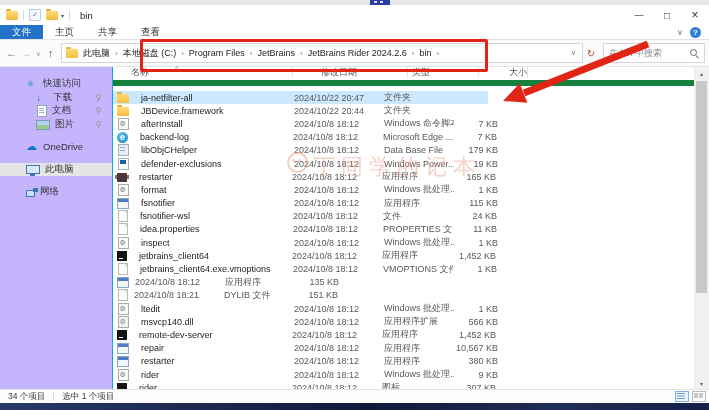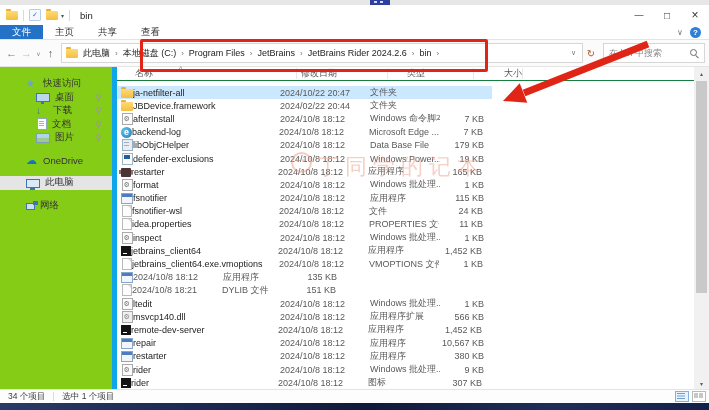--- a/index.html
+++ b/index.html
@@ -65,21 +65,21 @@
   .searchbox{height:18px;flex:1;margin-left:4px;border:1px solid #d6d6d6;background:#fff;display:flex;align-items:center;padding:0 5px;font-size:9px;color:#8a8a8a;}
   .search-text{flex:1;white-space:nowrap;overflow:hidden;}
   .mag{width:9px;height:9px;position:relative;flex:none;}
   .mag::before{content:"";position:absolute;left:0;top:0;width:5px;height:5px;border:1.4px solid #6d6d6d;border-radius:50%;}
   .mag::after{content:"";position:absolute;left:6px;top:6px;width:3.5px;height:1.4px;background:#6d6d6d;transform:rotate(45deg);transform-origin:0 0;}
 
   
   .main{flex:1;display:flex;min-height:0;position:relative;}
 
   
-  .sidebar{width:112px;flex:none;background:#84cc16;border-right:5px solid #0ea5e9;padding-top:10px;font-size:9.5px;color:#333;overflow:hidden;}
+  .sidebar{width:112px;flex:none;background:#c4b5fd;border-right:1px solid #0ea5e9;padding-top:10px;font-size:9.5px;color:#333;overflow:hidden;}
   .sb-group{margin-bottom:9px;}
   .sb-item{height:13.5px;display:flex;align-items:center;padding-left:26px;position:relative;}
   .sb-item.child{padding-left:36px;}
   .sb-item.selected{background:#e5e5e5;}
   .sic{width:12px;height:11px;margin-right:5px;flex:none;position:relative;display:inline-block;}
   .sb-label{white-space:nowrap;}
   .pin{position:absolute;right:10px;top:3px;width:7px;height:7px;}
   .pin::before{content:"";position:absolute;left:1px;top:0;width:3px;height:3px;border:1px solid #9a9a9a;border-radius:50%;}
   .pin::after{content:"";position:absolute;left:3px;top:4px;width:1px;height:4px;background:#9a9a9a;transform:rotate(35deg);}
   .ic-star::before{content:"\2605";color:#6ba3d6;font-size:10px;line-height:11px;}
@@ -90,34 +90,34 @@
   .ic-document::before{content:"";position:absolute;left:1px;top:2px;width:5px;height:1px;background:#9db4ca;box-shadow:0 2px 0 #9db4ca,0 4px 0 #9db4ca;}
   .ic-picture{background:linear-gradient(#aed4f0 55%,#9ec98f 55%);border:1px solid #7d9cb5;height:8px;margin-top:1px;}
   .ic-cloud::before{content:"\2601";color:#1173c9;font-size:11px;line-height:11px;}
   .ic-pc{background:#dce9f6;border:1px solid #3f74b8;height:7px;margin-top:1px;}
   .ic-pc::after{content:"";position:absolute;left:3px;bottom:-3px;width:5px;height:2px;background:#3f74b8;}
   .ic-network{background:#cfe0f2;border:1px solid #3f74b8;width:7px;height:5px;margin-top:3px;}
   .ic-network::after{content:"";position:absolute;right:-4px;top:-3px;width:5px;height:4px;background:#3f74b8;}
 
   
   .content{flex:1;display:flex;flex-direction:column;min-width:0;position:relative;}
-  .colheads{height:13px;flex:none;display:flex;align-items:center;font-size:9px;color:#555;position:relative;border-bottom:1px solid #15803d;}
+  .colheads{height:13px;flex:none;display:flex;align-items:flex-start;font-size:9px;color:#555;position:relative;border-bottom:6px solid #15803d;}
   .hcell{padding-left:4px;border-right:1px solid #e7e7e7;height:11px;line-height:11px;}
   .h-name{width:161px;padding-left:18px;}
-  .h-date{width:86px;}
-  .h-type{width:66px;margin-left:15px;}
+  .h-date{width:86px;margin-left:24px;}
+  .h-type{width:66px;}
   .h-size{width:44px;text-align:right;border-right:1px solid #e7e7e7;}
   .sort-caret{position:absolute;left:62px;top:-2px;font-size:7px;color:#777;}
 
   .rows{flex:1;overflow:hidden;padding-top:5px;position:relative;}
   .row{height:13.2px;display:flex;align-items:center;font-size:9px;color:#595959;}
   .row.selected{background:#cce8ff;width:375px;}
   .fi{width:12px;height:11px;margin-left:4px;flex:none;position:relative;display:inline-block;}
-  .c-name{width:147px;padding-left:0;color:#1d1d1d;white-space:nowrap;overflow:hidden;flex:none;}
-  .c-date{width:90px;flex:none;white-space:nowrap;}
+  .c-name{width:147px;padding-left:12px;color:#1d1d1d;white-space:nowrap;overflow:hidden;flex:none;}
+  .c-date{width:90px;flex:none;white-space:nowrap;margin-left:6px;}
   .c-type{width:70px;flex:none;white-space:nowrap;overflow:hidden;}
   .c-size{width:44px;flex:none;text-align:right;padding-right:8px;white-space:nowrap;}
 
   
   .fi-folder{background:linear-gradient(#ffd978,#f3bf3e);border-radius:1px;height:9px;margin-top:2px;}
   .fi-folder::before{content:"";position:absolute;left:0;top:-2px;width:5px;height:2px;background:#e8b22f;border-radius:1px 1px 0 0;}
   .fi-batch{background:#fbfbfb;border:1px solid #aaa;width:9px;height:10px;margin-left:5px;}
   .fi-batch::before{content:"\2699";position:absolute;left:0.5px;top:1px;font-size:7px;line-height:8px;color:#777;}
   .fi-edge{background:radial-gradient(circle at 35% 35%,#5cc3f0,#1e7fc0);border-radius:50%;width:11px;height:11px;}
   .fi-edge::before{content:"e";position:absolute;left:3px;top:0;color:#fff;font-size:9px;font-weight:bold;line-height:11px;}
@@ -235,25 +235,20 @@
     </div>
 
     <div class="main">
       <div class="sidebar" id="sidebar">
           <div class="sb-group">
             <div class="sb-item root">
               <span class="sic ic-star"></span>
               <span class="sb-label">快速访问</span>
             </div>
             <div class="sb-item child">
-              <span class="sic ic-desktop"></span>
-              <span class="sb-label">桌面</span>
-              <span class="pin"></span>
-            </div>
-            <div class="sb-item child">
               <span class="sic ic-download"></span>
               <span class="sb-label">下载</span>
               <span class="pin"></span>
             </div>
             <div class="sb-item child">
               <span class="sic ic-document"></span>
               <span class="sb-label">文档</span>
               <span class="pin"></span>
             </div>
             <div class="sb-item child">
@@ -294,21 +289,21 @@
             <div class="row selected">
               <span class="fi fi-folder"></span>
               <span class="c-name">ja-netfilter-all</span>
               <span class="c-date">2024/10/22 20:47</span>
               <span class="c-type">文件夹</span>
               <span class="c-size"></span>
             </div>
             <div class="row">
               <span class="fi fi-folder"></span>
               <span class="c-name">JBDevice.framework</span>
-              <span class="c-date">2024/02/22 20:44</span>
+              <span class="c-date">2024/10/22 20:44</span>
               <span class="c-type">文件夹</span>
               <span class="c-size"></span>
             </div>
             <div class="row">
               <span class="fi fi-batch"></span>
               <span class="c-name">afterInstall</span>
               <span class="c-date">2024/10/8 18:12</span>
               <span class="c-type">Windows 命令脚本</span>
               <span class="c-size">7 KB</span>
             </div>

